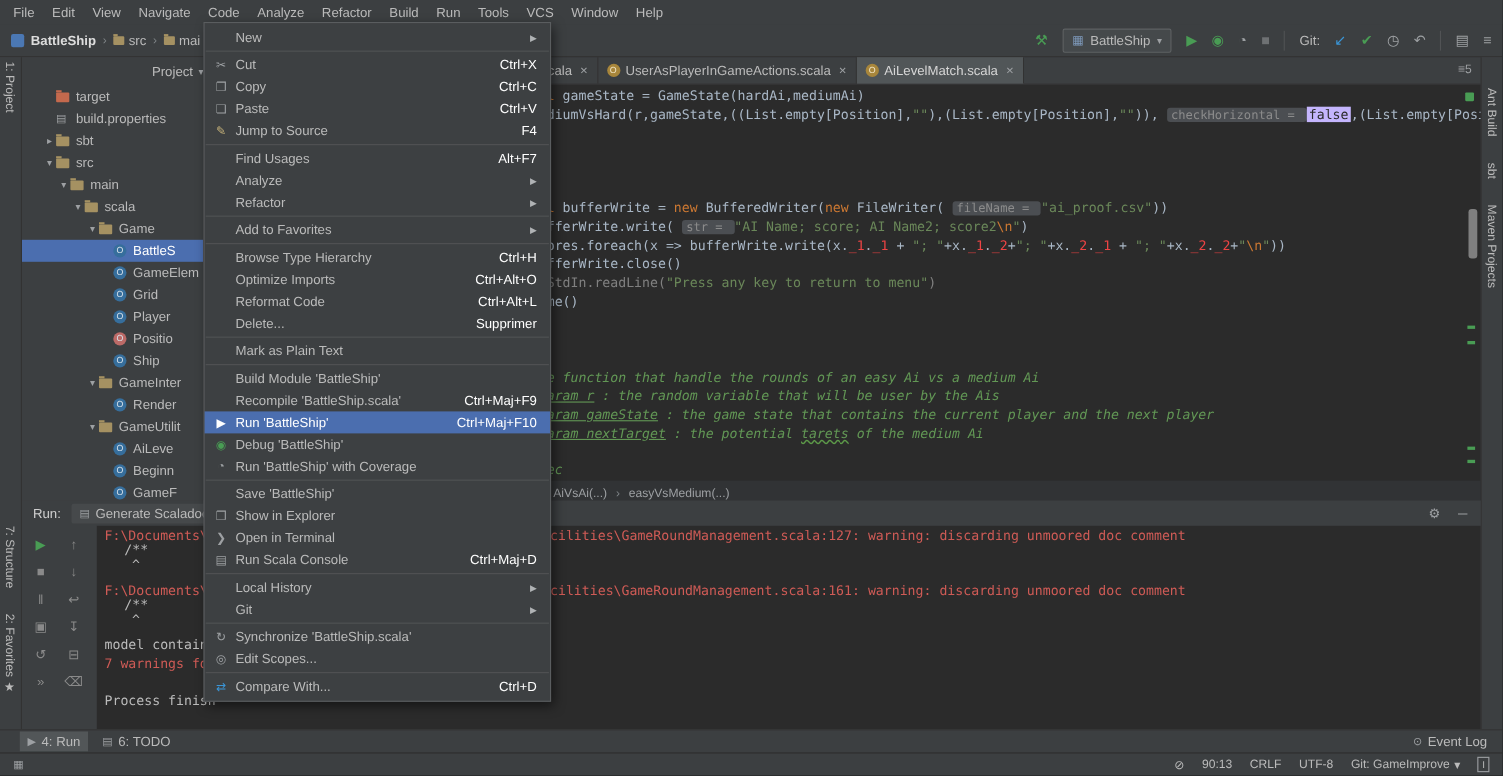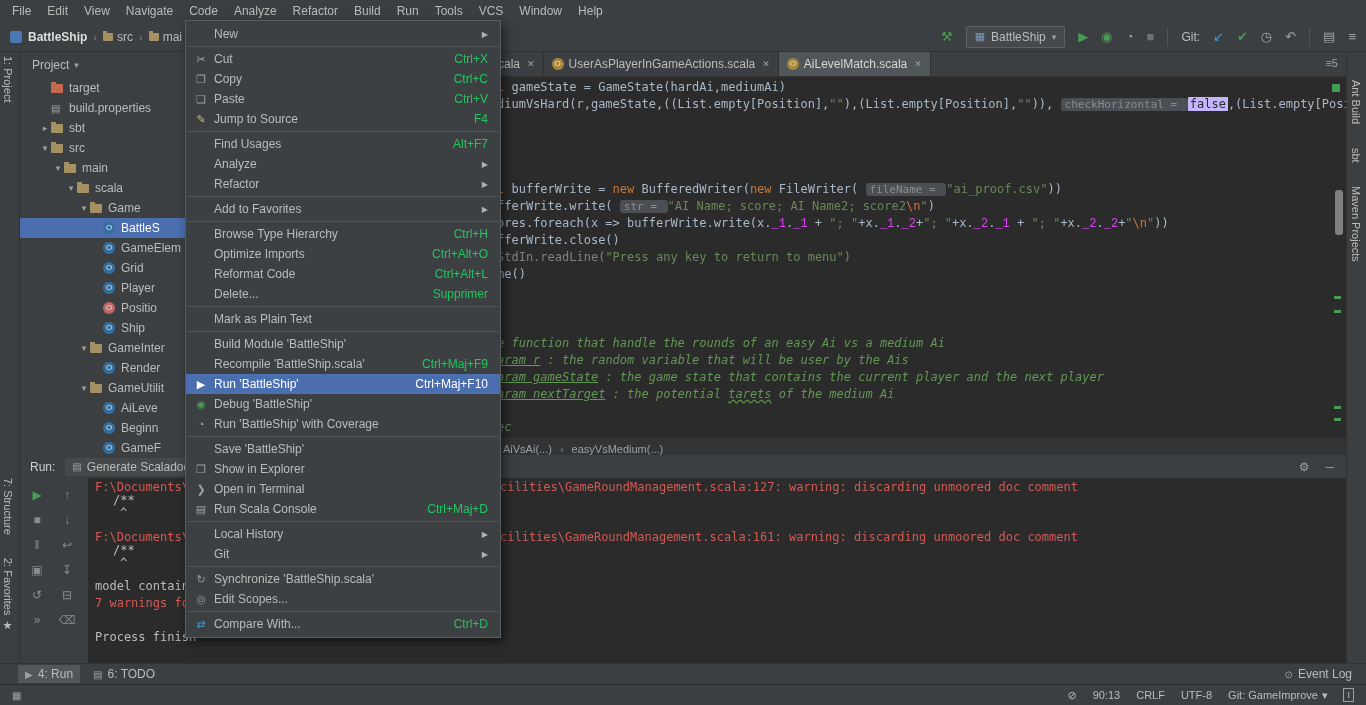--- a/index.html
+++ b/index.html
@@ -35,21 +35,21 @@
   
   .left-stripe{position:absolute;left:0;top:52px;width:20px;height:611px;background:#3c3f41;
                border-right:1px solid #323232;box-sizing:border-box;}
   .vbtn{position:absolute;left:2px;writing-mode:vertical-rl;font-size:11px;color:#bbbbbb;white-space:nowrap;}
   .right-stripe{position:absolute;right:0;top:52px;width:20px;height:611px;background:#3c3f41;
                 border-left:1px solid #323232;box-sizing:border-box;}
   .right-stripe .vbtn{left:3px;}
 
   
   .project{position:absolute;left:20px;top:52px;width:165px;height:403px;background:#3c3f41;overflow:hidden;}
-  .proj-header{height:26px;display:flex;align-items:center;gap:5px;padding-left:12px;color:#bbbbbb;}
+  .proj-header{height:26px;display:flex;align-items:center;gap:5px;padding-left:12px;color:#bbbbbb;justify-content:flex-end;}
   .proj-header .dd{font-size:9px;color:#9da0a3;}
   .tree{position:absolute;left:0;top:26px;right:0;bottom:0;overflow:hidden;}
   .tree-row{height:20px;display:flex;align-items:center;white-space:nowrap;}
   .tree-row.sel{background:#4b6eaf;color:#ffffff;}
   .arrow{width:12px;flex:0 0 12px;color:#9da0a3;font-size:9px;text-align:center;}
   .ficon{width:12px;height:9px;background:#a59162;border-radius:1px;position:relative;margin-right:6px;flex:0 0 12px;}
   .ficon::before{content:"";position:absolute;left:0;top:-2px;width:5px;height:2px;background:inherit;}
   .picon{width:12px;flex:0 0 12px;margin-right:6px;color:#9da0a3;font-size:10px;}
   .oicon{width:12px;height:12px;flex:0 0 12px;border-radius:50%;background:#366e9c;color:#d8e2ea;
          font-size:8px;line-height:12px;text-align:center;margin-right:6px;}
@@ -60,21 +60,21 @@
         box-sizing:border-box;}
   .tab{display:flex;align-items:center;gap:5px;padding:0 8px;border-right:1px solid #323232;color:#bbbbbb;}
   .tab.active{background:#515658;color:#d6d6d6;}
   .tabicon{width:12px;height:12px;border-radius:50%;background:#a8863b;color:#f2e6c9;font-size:8px;
            line-height:12px;text-align:center;}
   .tab-close{color:#9da0a3;font-size:9px;margin-left:2px;}
   .tabs-badge{margin-left:auto;color:#9da0a3;padding:5px 8px 0 0;font-size:11px;}
   .code{position:absolute;left:0;top:25px;right:0;bottom:18px;overflow:hidden;
         font-family:"DejaVu Sans Mono",monospace;font-size:12px;}
   .code-line{position:absolute;left:312px;height:17px;line-height:17px;white-space:pre;}
-  .c-p{color:#a9b7c6;} .c-k{color:#cc7832;} .c-s{color:#6a8759;} .c-f{color:#d946ef;font-family:Liberation Mono, monospace;}
+  .c-p{color:#a9b7c6;} .c-k{color:#cc7832;} .c-s{color:#6a8759;} .c-f{color:#ef4444;}
   .c-g{color:#808080;} .c-d{color:#629755;font-style:italic;}
   .c-dt{color:#629755;font-style:italic;text-decoration:underline;}
   .c-dw{color:#629755;font-style:italic;text-decoration:underline;text-decoration-style:wavy;text-decoration-color:#5c9948;}
   .c-h{background:#4b4e52;color:#8c8c8c;border-radius:3px;padding:0 4px;font-size:11px;}
   .c-hl{background:#c4b5fd;color:#2b2b2b;padding:0 2px;}
   .es-ind{position:absolute;right:6px;top:7px;width:8px;height:8px;background:#499c54;border-radius:1px;}
   .es-thumb{position:absolute;right:3px;top:113px;width:8px;height:45px;background:rgba(255,255,255,0.40);border-radius:3px;}
   .es-mark{position:absolute;right:5px;width:7px;height:3px;background:#499c54;}
   .crumbbar{position:absolute;left:0;bottom:0;right:0;height:18px;background:#313335;display:flex;
             align-items:flex-end;gap:8px;padding-left:318px;color:#9da0a3;font-size:11px;}
@@ -111,21 +111,21 @@
   .context-menu{position:absolute;left:185px;top:20px;width:316px;background:#3d4042;border:1px solid #5a5d5f;
                 box-shadow:3px 4px 10px rgba(0,0,0,0.55);z-index:50;padding:3px 0;box-sizing:border-box;}
   .menu-item{height:20px;display:flex;align-items:center;padding:0 12px 0 6px;color:#bbbbbb;}
   .menu-item.hl{background:#4b6eaf;color:#ffffff;}
   .menu-item.hl .mi-short,.menu-item.hl .mi-icon{color:#ffffff;}
   .mi-icon{width:18px;flex:0 0 18px;text-align:center;font-size:11px;color:#9da0a3;}
   .mi-icon.ic-run,.mi-icon.ic-debug{color:#499c54;}
   .mi-icon.ic-compare{color:#3a95d6;}
   .mi-icon.ic-jump{color:#c7b37a;}
   .mi-label{margin-left:4px;white-space:nowrap;}
-  .mi-short{margin-left:auto;color:#22c55e;white-space:nowrap;}
+  .mi-short{margin-left:auto;color:#ffffff;white-space:nowrap;}
   .mi-sub{margin-left:auto;font-size:8px;color:#b0b3b5;}
   .menu-sep{height:1px;background:#515355;margin:2px 1px;}
 </style>
 </head>
 <body>
 
 <div class="app">
 
   <div class="menubar">
       <span class="mb-item">File</span>

